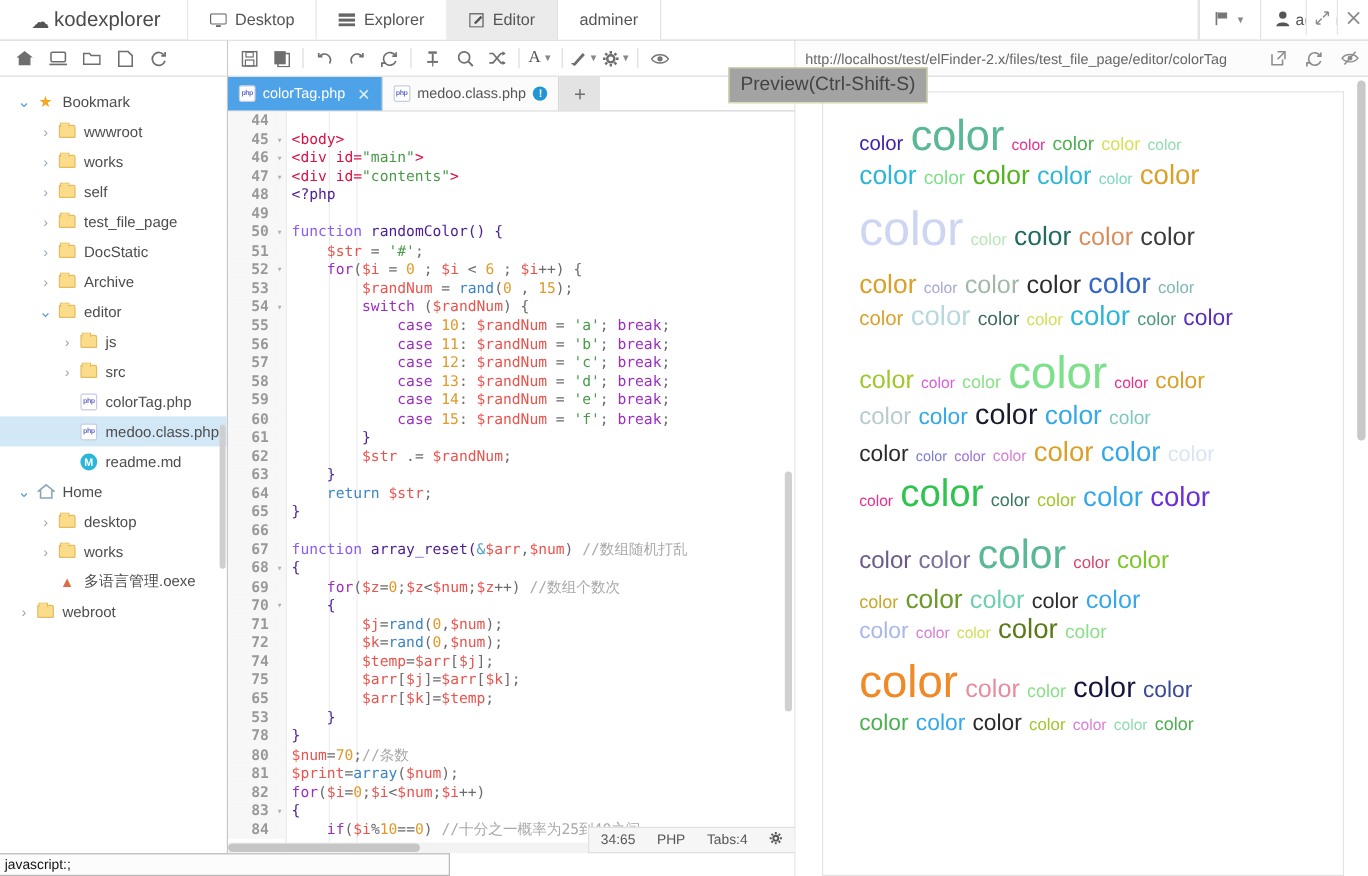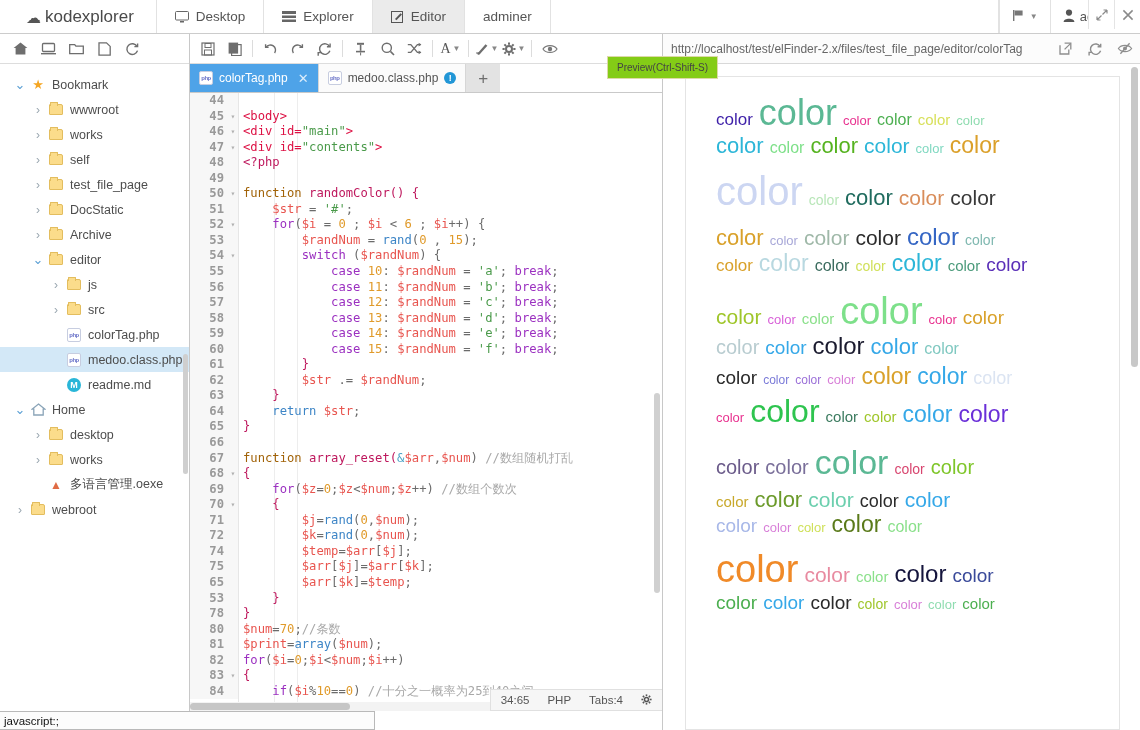--- a/index.html
+++ b/index.html
@@ -144,22 +144,22 @@
   .fold { width:10px; min-width:10px; color:#b0b0b0; font-size:8px; text-align:center;
           background:#f7f7f7; line-height:15.55px;}
   .ctext { padding-left:5px; color:#444; }
   .gut-border { position:absolute; top:0; bottom:0; left:48px; width:1px; background:#e6e6e6;}
   .ind-guide { position:absolute; top:0; bottom:0; width:1px; background:#ededed;}
 
   
   .t-tag{color:#d14;} .t-attr{color:#d14;} .t-str{color:#4a9a4a;}
   .t-kw{color:#9b30c0;} .t-var{color:#e8554f;}
   .t-num{color:#e09a2a;} .t-op{color:#6b6b6b;} .t-com{color:#a8a8a8;}
-  .t-def{color:#a16207;} .t-builtin{color:#3d85c6;} .t-amp{color:#4aa3c7;}
-  .t-plain{color:#be185d;}
+  .t-def{color:#8b5cf6;} .t-builtin{color:#3d85c6;} .t-amp{color:#4aa3c7;}
+  .t-plain{color:#4c1d95;}
 
   .watermark {
     position:absolute; left:250px; top:255px; width:260px; height:125px;
     pointer-events:none; opacity:.5;
   }
   .wm-bag {
     position:absolute; left:200px; top:5px; width:70px; height:80px;
     background:#cfcfcf; border-radius:4px;
   }
   .wm-bag:before{
@@ -223,22 +223,22 @@
   
   .win-ctl {
     position:absolute; right:0; top:0; height:29px; display:flex; z-index:7;
   }
   .win-ctl div{
     width:26px;height:29px;display:flex;align-items:center;justify-content:center;
     color:#8a8a8a;font-size:12px;border-left:1px solid #e4e4e4; background:#fff; cursor:pointer;
   }
   .tooltip {
     position:absolute; left:607px; top:56px; z-index:20;
-    background:#84cc16; border:1px solid #ddd9a8; color:#444;
-    font-size:10px; padding:5px 9px; white-space:nowrap;
+    background:#a3a3a3; border:1px solid #ddd9a8; color:#444;
+    font-size:16px; padding:5px 9px; white-space:nowrap;
   }
 </style>
 </head>
 <body>
 
 <div class="app">
 
   <div class="topnav">
     <div class="brand">
       <span class="cloud">☁</span>

